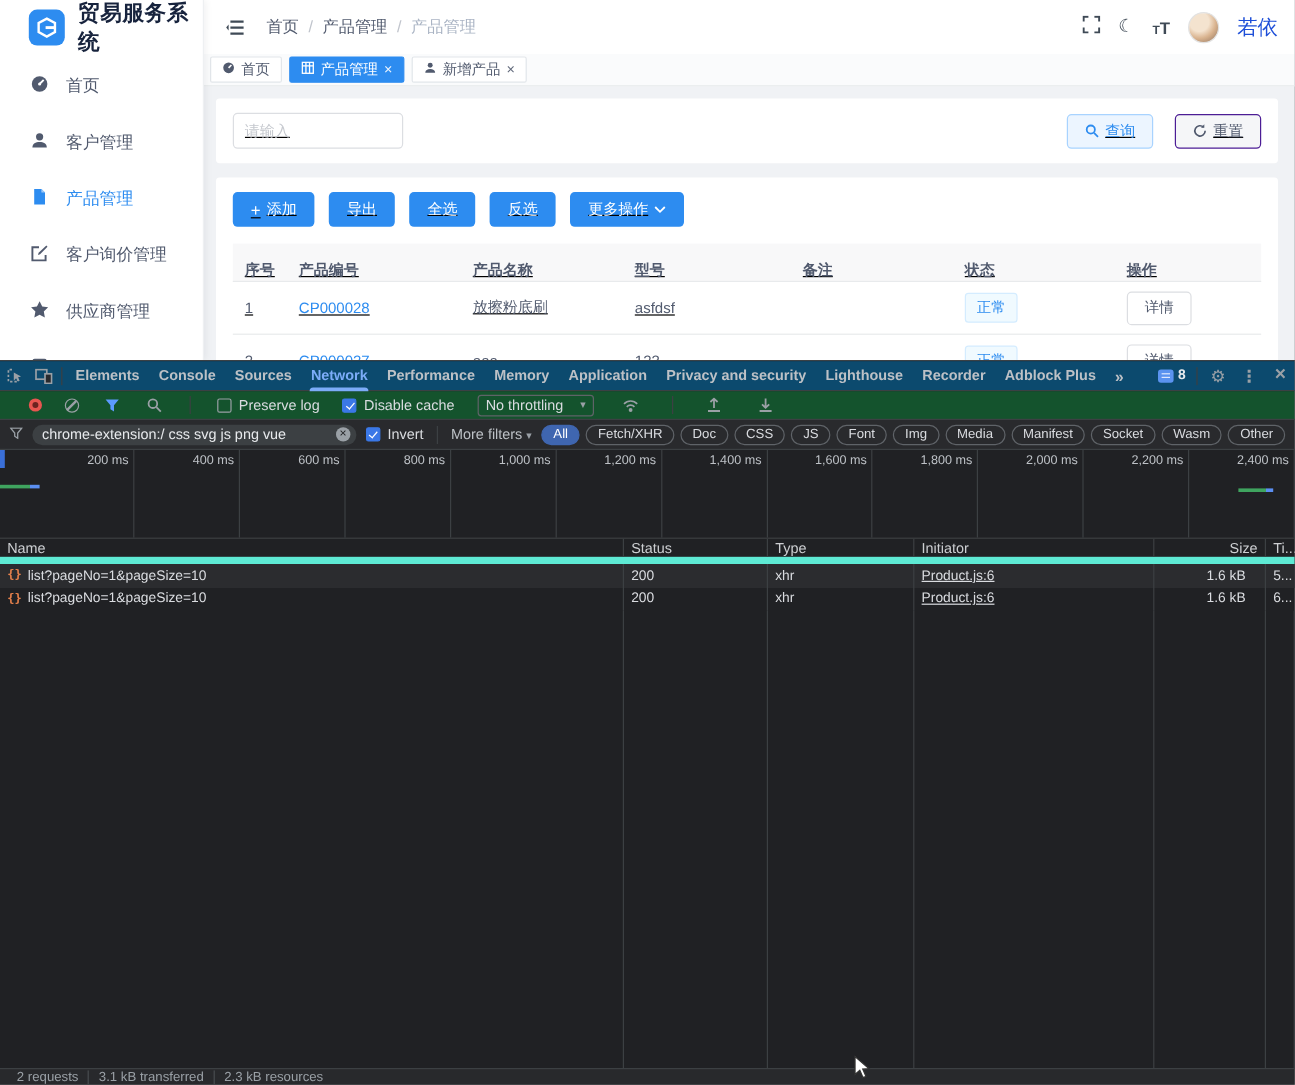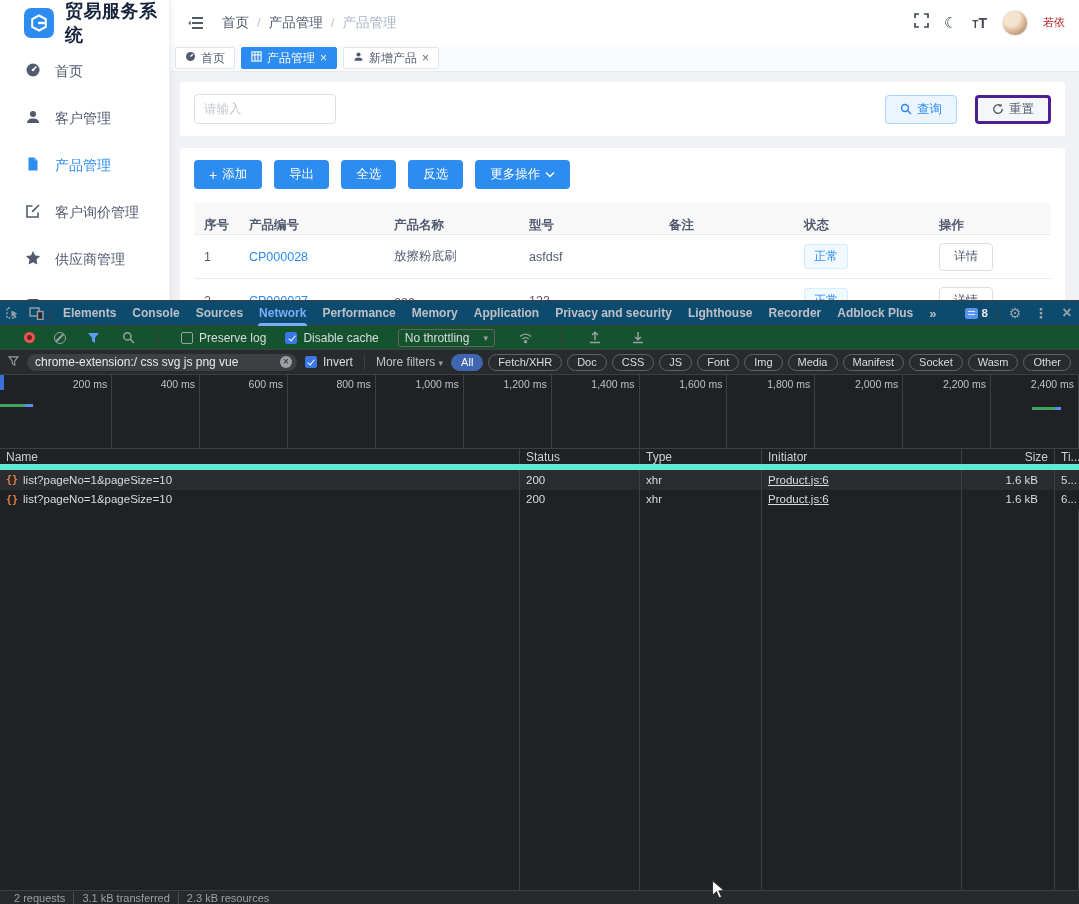--- a/index.html
+++ b/index.html
@@ -20,36 +20,36 @@
   .main { position:absolute; left:170px; top:0; right:0; height:300px; }
   .topbar { height:45px; background:#fff; display:flex; align-items:center; gap:14px; padding:0 14px; }
   .crumbs { display:flex; align-items:center; font-size:13.5px; color:#515a6e; }
   .crumb + .crumb::before { content:"/"; color:#c0c4cc; margin:0 8px; }
   .crumb:last-child { color:#aab4c4; }
   .topbar-right { margin-left:auto; display:flex; align-items:center; gap:15px; color:#3f4a56; }
   .tchar { font-size:15px; line-height:1; }
   .fontsize-ic { font-weight:600; font-size:14px; color:#3f4a56; }
   .fontsize-ic .sm { font-size:10px; }
   .avatar { width:26px; height:26px; border-radius:50%; background:radial-gradient(circle at 35% 30%, #f4e3cf 0 35%, #d9b38f 60%, #8c6f5a 100%); border:1px solid #e2e2e2; }
-  .username { font-size:11px; color:#b91c1c; white-space:nowrap; }
+  .username { font-size:17px; color:#1d4ed8; white-space:nowrap; }
 
   .tabbar { height:27px; background:#fafbfc; border-bottom:1px solid #e8eaec; display:flex; align-items:center; gap:6px; padding:0 5px; }
   .vtab { display:flex; align-items:center; gap:5px; height:22px; padding:0 9px; background:#fff; border:1px solid #e2e6ea; border-radius:2px; font-size:12px; color:#515a6e; cursor:pointer; }
   .vtab.active { background:#2d8cf0; border-color:#2d8cf0; color:#fff; }
   .vtab .x { font-size:12px; line-height:1; opacity:.9; cursor:pointer; }
 
   .content { position:absolute; top:72px; left:0; right:0; height:400px; }
-  .card { background:#fff; border-radius:3px; margin:10px 14px 0 10px; }
+  .card { background:#fff; border-radius:3px; margin:10px 14px 0 10px;text-decoration:underline; }
   .search-card { height:54px; display:flex; align-items:center; padding:0 14px; }
   .search-input { width:142px; height:30px; border:1px solid #dcdee2; border-radius:4px; padding:0 9px; font-size:12.5px; color:#515a6e; outline:none; background:#fff; }
   .search-input::placeholder { color:#c5c8ce; }
   .search-actions { margin-left:auto; display:flex; gap:18px; }
   .btn { display:flex; align-items:center; gap:5px; height:29px; padding:0 14px; border-radius:4px; font-size:12.5px; cursor:pointer; }
   .btn-query { background:#ecf5ff; border:1px solid #a8d3ff; color:#2d8cf0; }
-  .btn-reset { background:#f5f6f8; border:3px solid #4c1d95; color:#515a6e; }
+  .btn-reset { background:#f5f6f8; border:1px solid #4c1d95; color:#515a6e; }
   .table-card { margin-top:12px; padding:12px 14px 0 14px; height:160px; }
   .pt-toolbar { display:flex; gap:12px; }
   .btn-primary { display:flex; align-items:center; gap:5px; height:29px; padding:0 15px; background:#2d8cf0; border:none; border-radius:4px; color:#fff; font-size:12.5px; cursor:pointer; }
   .btn-primary .plus { font-size:14px; line-height:1; }
   .pt-table { margin-top:14px; font-size:12.5px; }
   .pt-header { display:flex; align-items:flex-end; height:32px; background:#f8f8f9; color:#515a6e; font-weight:bold; border-bottom:1px solid #e8eaec; }
   .pt-header span { padding-left:10px; }
   .pt-header span:nth-of-type(1){width:45px}.pt-header span:nth-of-type(2){width:145px}
   .pt-header span:nth-of-type(3){width:135px}.pt-header span:nth-of-type(4){width:140px}
   .pt-header span:nth-of-type(5){width:135px}.pt-header span:nth-of-type(6){width:135px}

